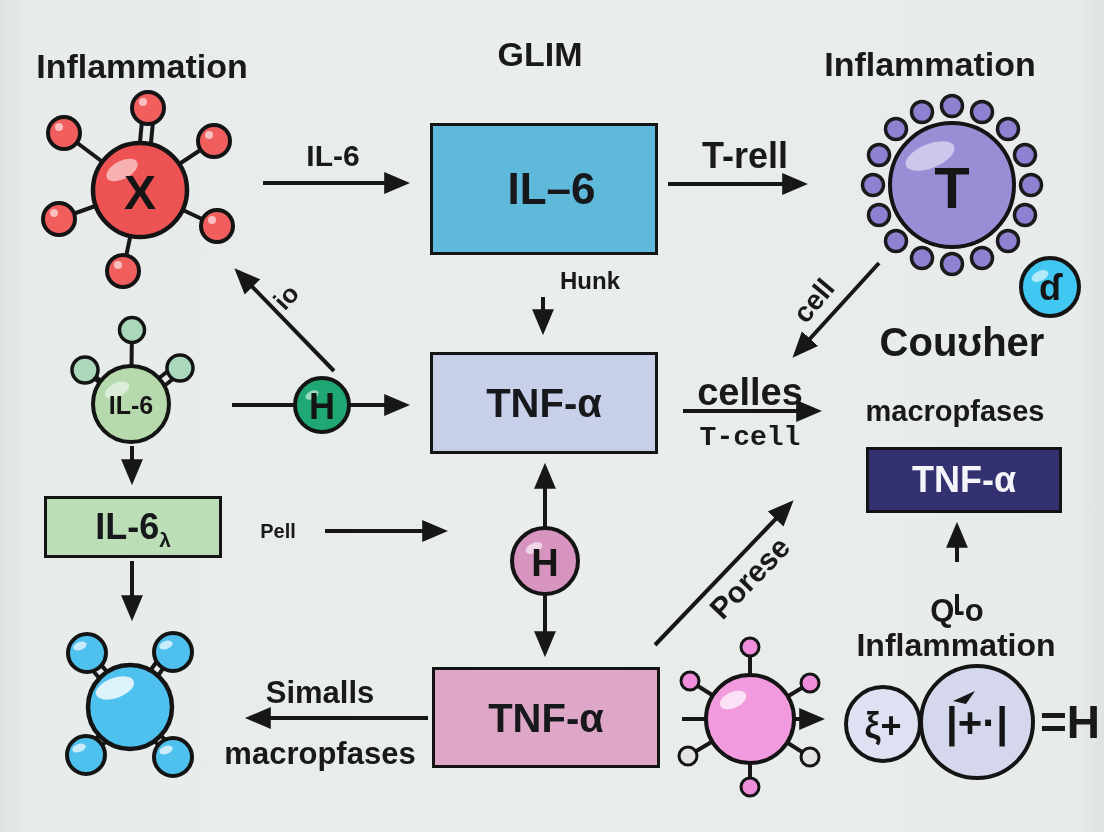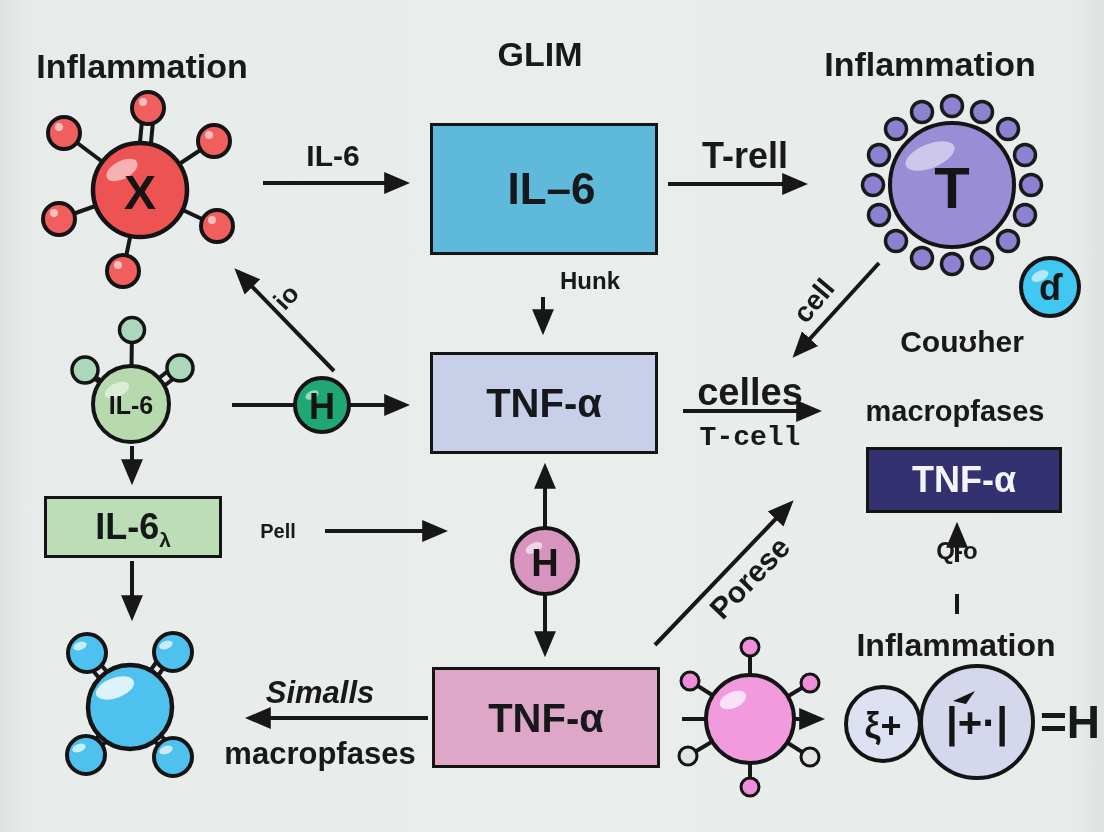--- a/index.html
+++ b/index.html
@@ -210,28 +210,28 @@
   <div class="box box-green" style="left:44px;top:496px;width:178px;height:62px;font-size:36px;">
     <span>IL-6</span>
       <span class="sub">λ</span>
   </div>
 
   <div class="lbl" style="left:333px;top:156px;font-size:30px;">IL-6</div>
   <div class="lbl" style="left:745px;top:156px;font-size:36px;">T-rell</div>
   <div class="lbl" style="left:544px;top:281px;font-size:24px;margin-left:46px;">Hunk</div>
   <div class="lbl rot" style="left:286px;top:297px;font-size:26px;--r:-47deg;">io</div>
   <div class="lbl rot" style="left:814px;top:301px;font-size:28px;--r:-50deg;">cell</div>
-  <div class="lbl" style="left:962px;top:342px;font-size:30px;">Couʊher</div>
+  <div class="lbl" style="left:962px;top:342px;font-size:40px;">Couʊher</div>
   <div class="lbl" style="left:750px;top:392px;font-size:38px;">celles</div>
   <div class="lbl" style="left:750px;top:438px;font-size:28px;font-family:Liberation Mono, monospace;">T-cell</div>
   <div class="lbl" style="left:955px;top:411px;font-size:29px;">macropfases</div>
-  <div class="lbl" style="left:957px;top:551px;font-size:24px;">Q-o</div>
+  <div class="lbl" style="left:957px;top:610px;font-size:31px;">Q-o</div>
   <div class="lbl" style="left:278px;top:531px;font-size:20px;">Pell</div>
   <div class="lbl rot" style="left:750px;top:578px;font-size:30px;--r:-46deg;">Porese</div>
-  <div class="lbl" style="left:320px;top:692px;font-size:31px;font-style:italic;">Simalls</div>
+  <div class="lbl" style="left:320px;top:692px;font-size:31px;">Simalls</div>
   <div class="lbl" style="left:320px;top:753px;font-size:31px;">macropfases</div>
   <div class="lbl" style="left:1070px;top:722px;font-size:46px;">=H</div>
 
   <div class="glyph" style="left:140px;top:193px;font-size:48px;">X</div>
   <div class="glyph" style="left:952px;top:188px;font-size:58px;">T</div>
   <div class="glyph" style="left:131px;top:405px;font-size:25px;">IL-6</div>
   <div class="glyph" style="left:322px;top:407px;font-size:36px;">H</div>
   <div class="glyph" style="left:545px;top:563px;font-size:38px;">H</div>
   <div class="glyph" style="left:1050px;top:288px;font-size:36px;">ɗ</div>
   <div class="glyph" style="left:883px;top:726px;font-size:36px;">ξ+</div>

